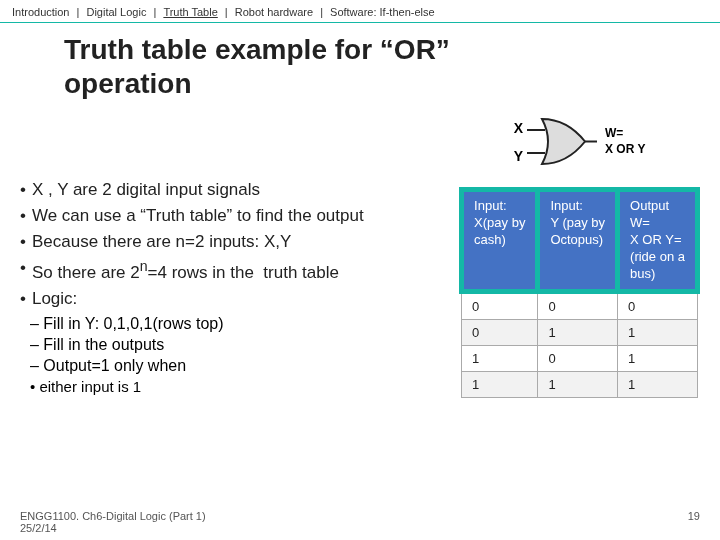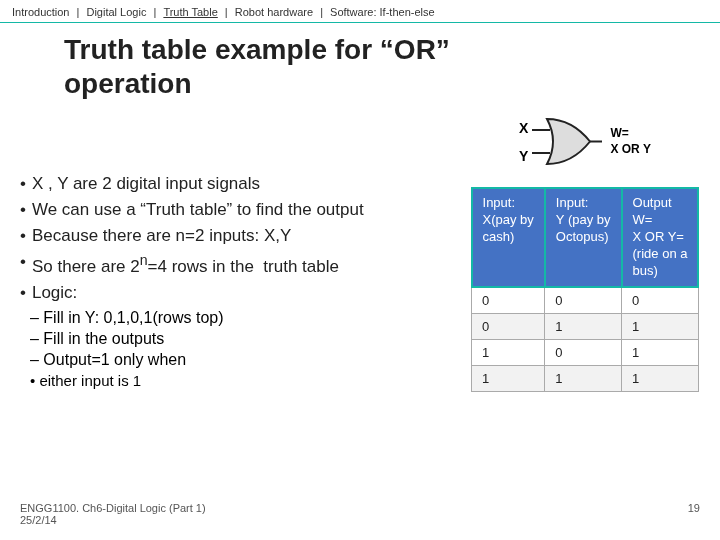--- a/index.html
+++ b/index.html
@@ -99,41 +99,41 @@
     #truth-table {
       border-collapse: collapse;
       font-size: 13px;
     }
 
     #truth-table th {
       background-color: #4472c4;
       color: #fff;
       padding: 6px 10px;
       text-align: left;
-      border: 2px solid #14b8a6;
+      border: 5px solid #14b8a6;
       font-weight: normal;
       vertical-align: top;
       line-height: 1.3;
     }
 
     #truth-table td {
       border: 1px solid #aaa;
       padding: 5px 10px;
       text-align: left;
       color: #222;
       background: #fff;
     }
 
     #truth-table tr:nth-child(even) td {
       background: #f2f2f2;
     }
 
     #footer {
       position: absolute;
-      bottom: 14px;
+      bottom: 6px;
       left: 0;
       right: 0;
       display: flex;
       justify-content: space-between;
       padding: 0 20px;
       font-size: 11px;
       color: #555;
     }
 
     #or-gate-area {

